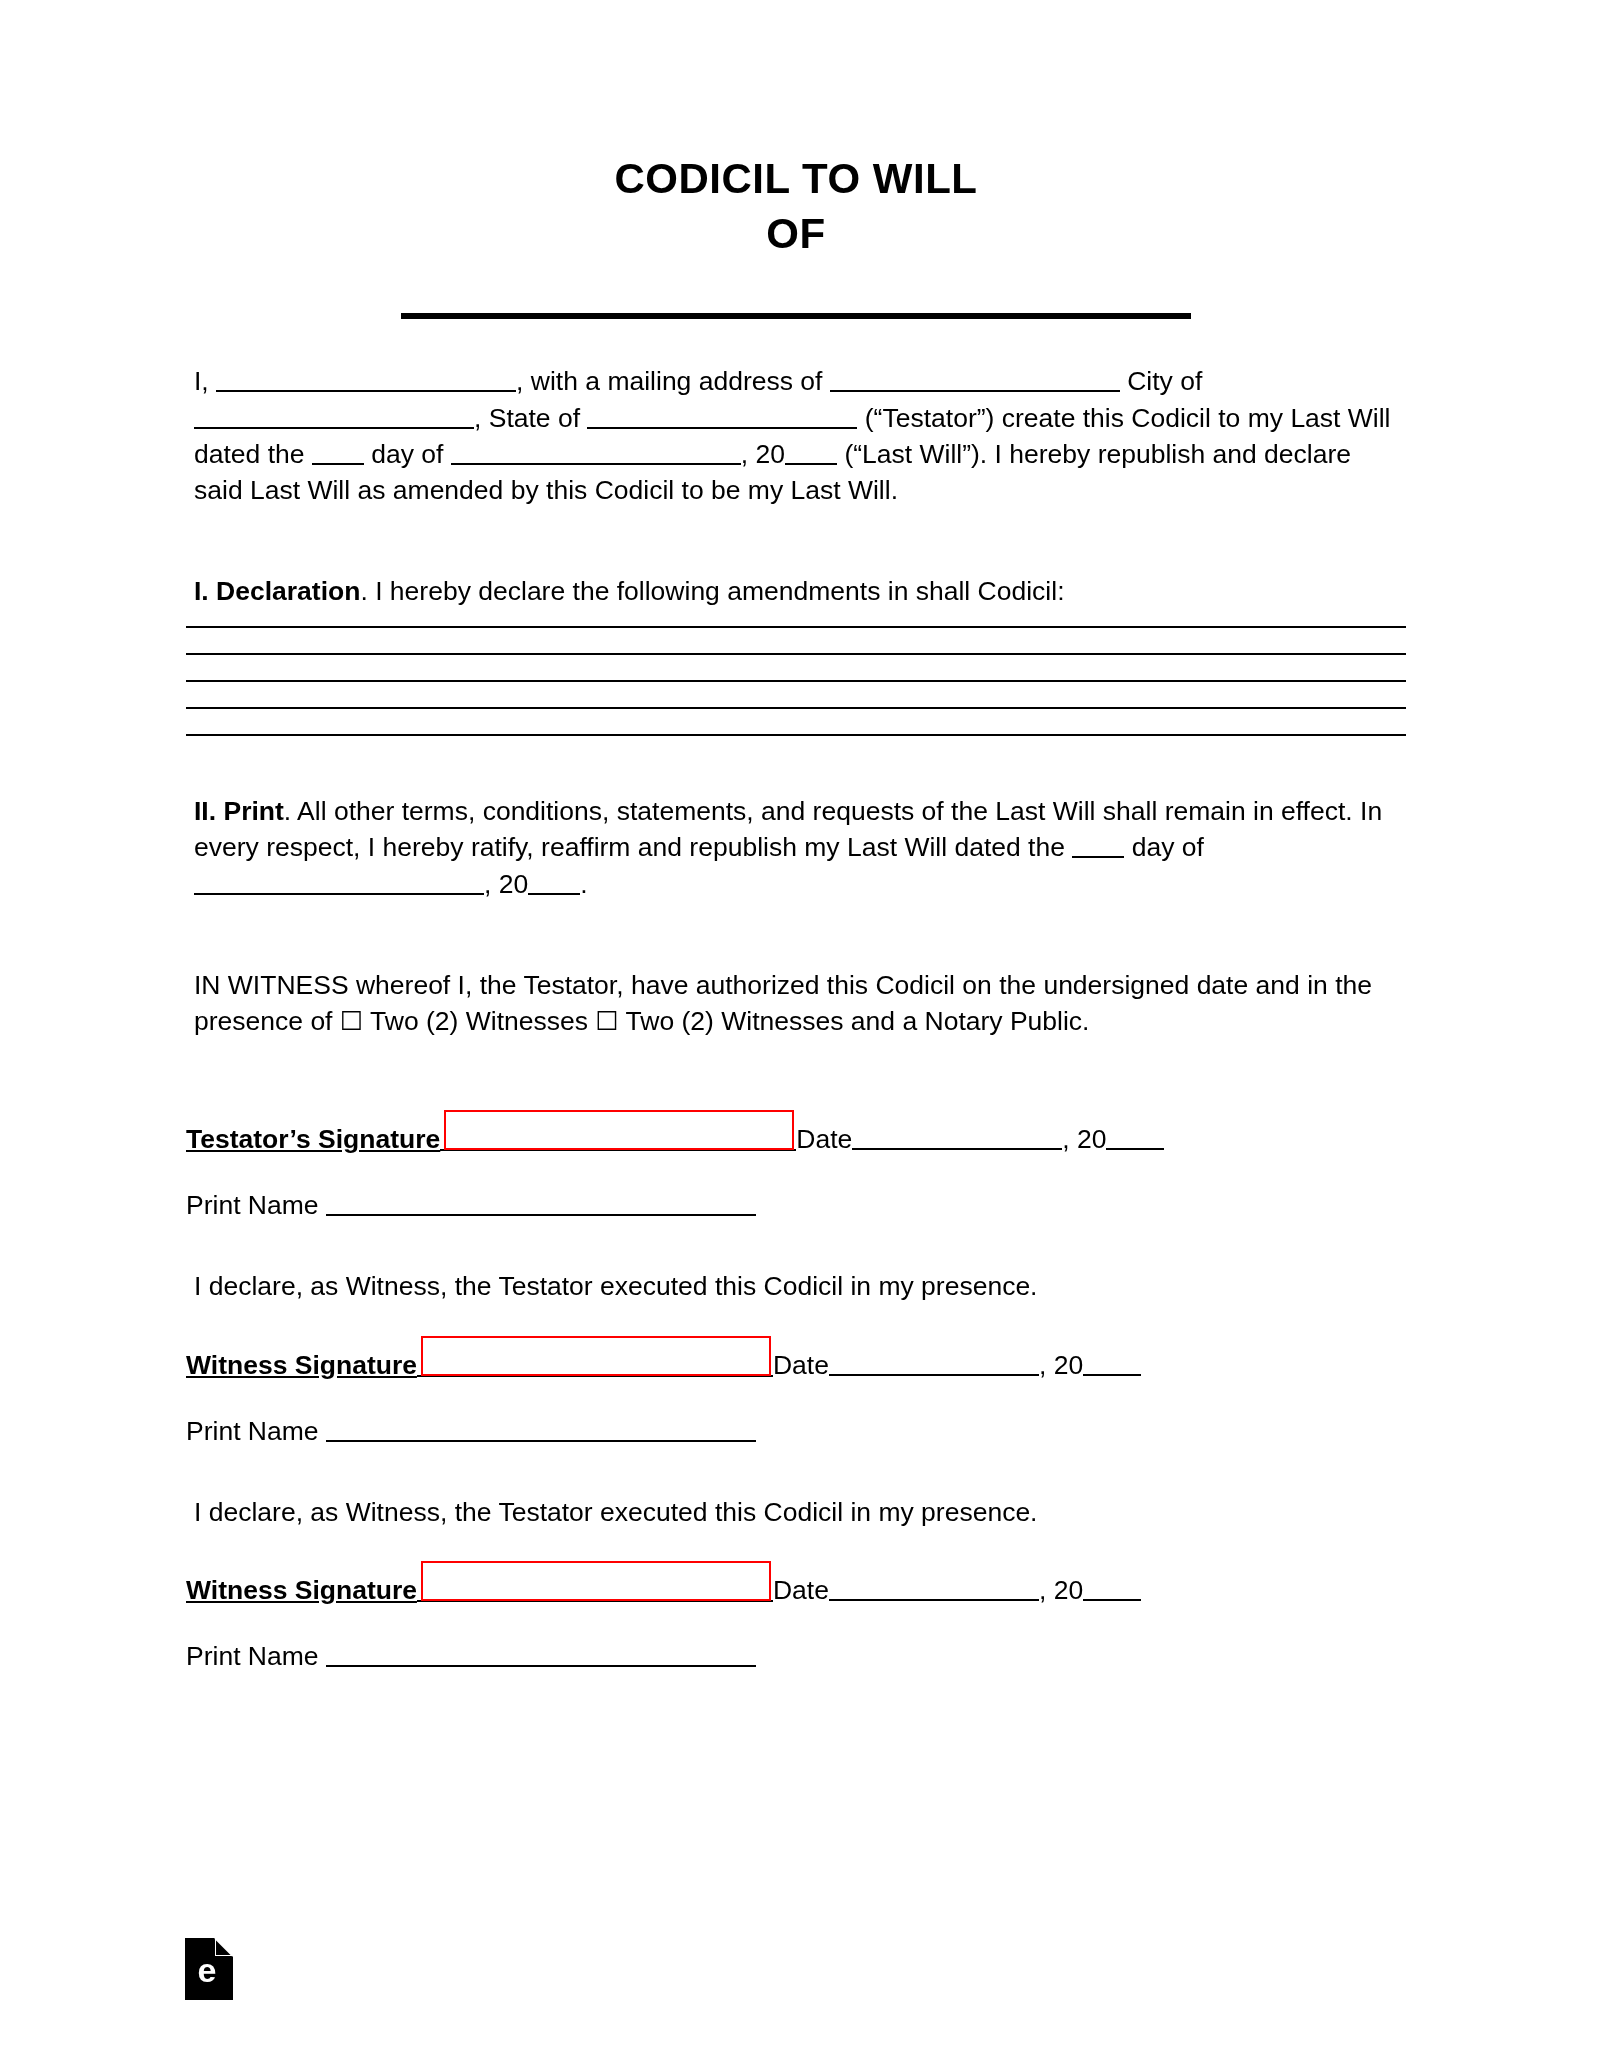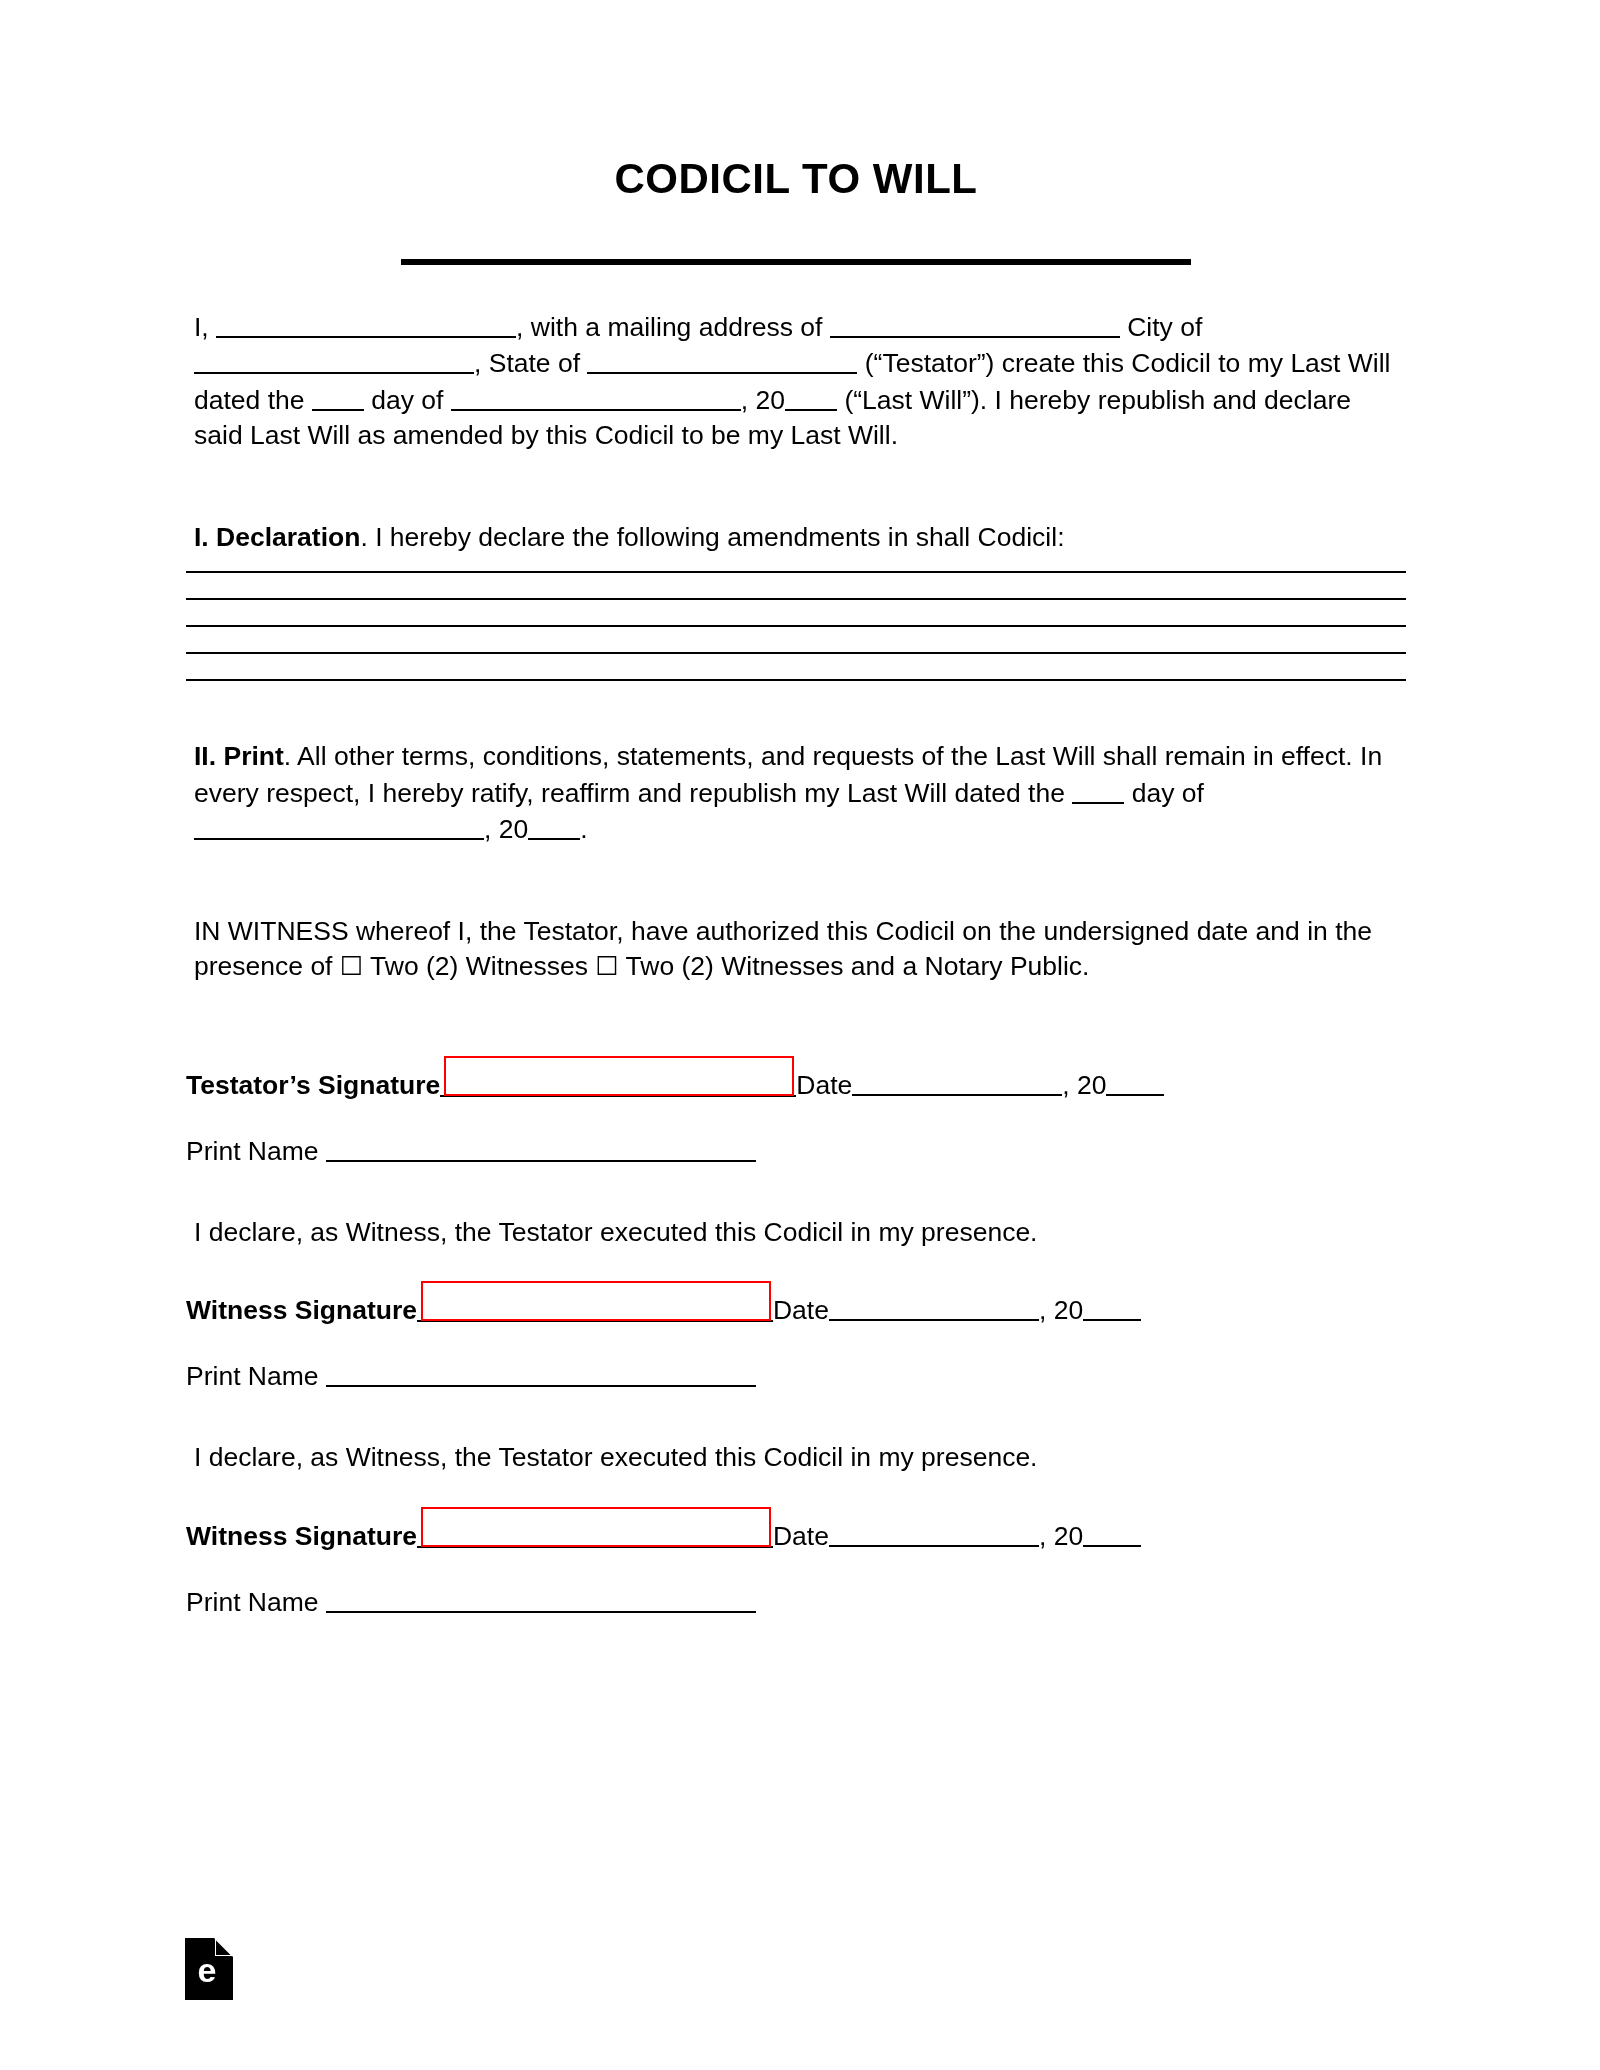--- a/index.html
+++ b/index.html
@@ -97,20 +97,21 @@
 
   
   .sig-row {
     position: relative;
     font-size: 26.5px;
     line-height: 36px;
     white-space: nowrap;
   }
   .sig-label {
     font-weight: bold;
+    text-decoration: underline;
   }
   .sig-field {
     position: relative;
     display: inline-block;
     width: 356px;
     height: 1.05em;
     border-bottom: 2.5px solid #000000;
     vertical-align: baseline;
     margin-bottom: -3px;
   }
@@ -141,20 +142,21 @@
 </style>
 </head>
 <body>
 
 <div class="page">
 
   <div class="content">
 
     <h1 class="doc-title">
       <span>CODICIL TO WILL</span>
+      <span class="line2">OF</span>
     </h1>
 
     <div class="title-rule-wrap">
       <div class="title-rule"></div>
     </div>
 
     <div class="gap-md"></div>
 
     <div class="body-block">
       <p class="para"><span>I, </span><span class="u u-name"></span><span>, with a mailing address of </span><span class="u u-addr"></span><span> City of </span><span class="u u-city"></span><span>, State of </span><span class="u u-state"></span><span> (“Testator”) create this Codicil to my Last Will dated the </span><span class="u u-day"></span><span> day of </span><span class="u u-month"></span><span>, 20</span><span class="u u-year"></span><span> (“Last Will”). I hereby republish and declare said Last Will as amended by this Codicil to be my Last Will.</span></p>

